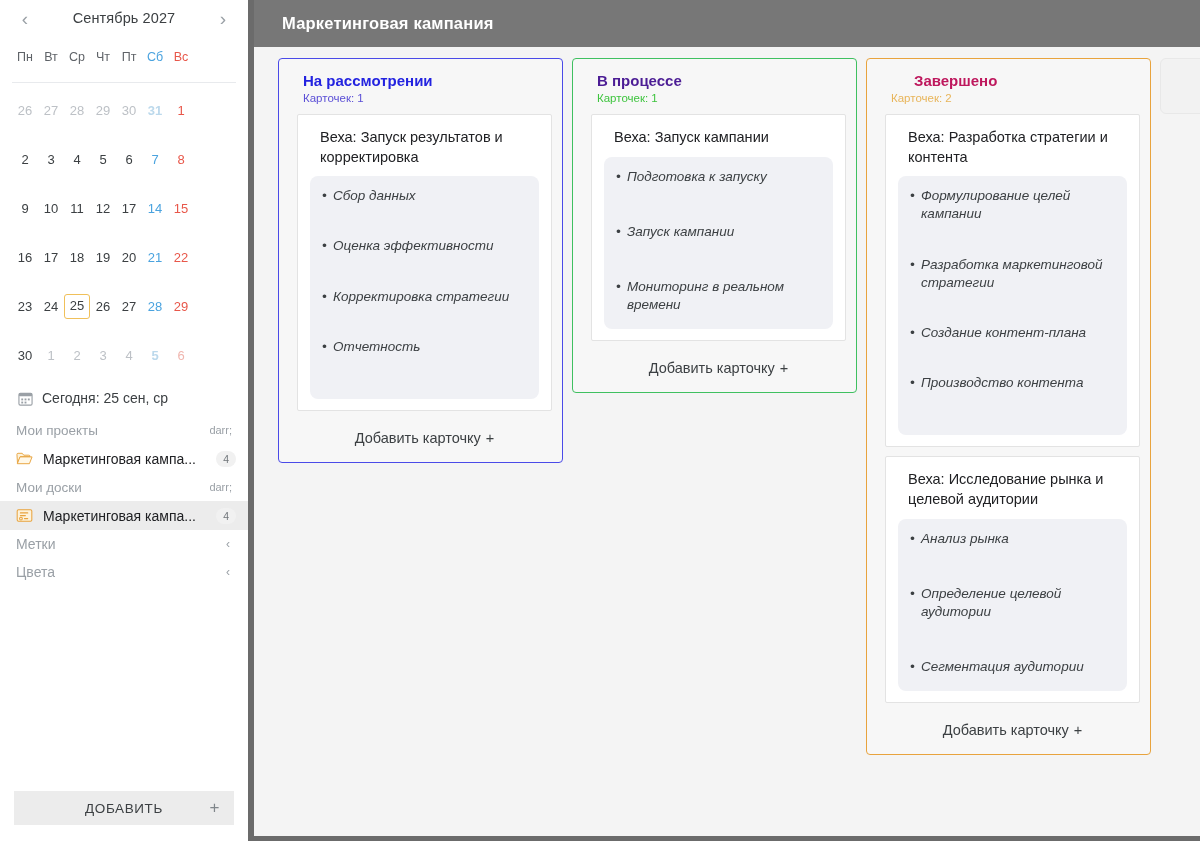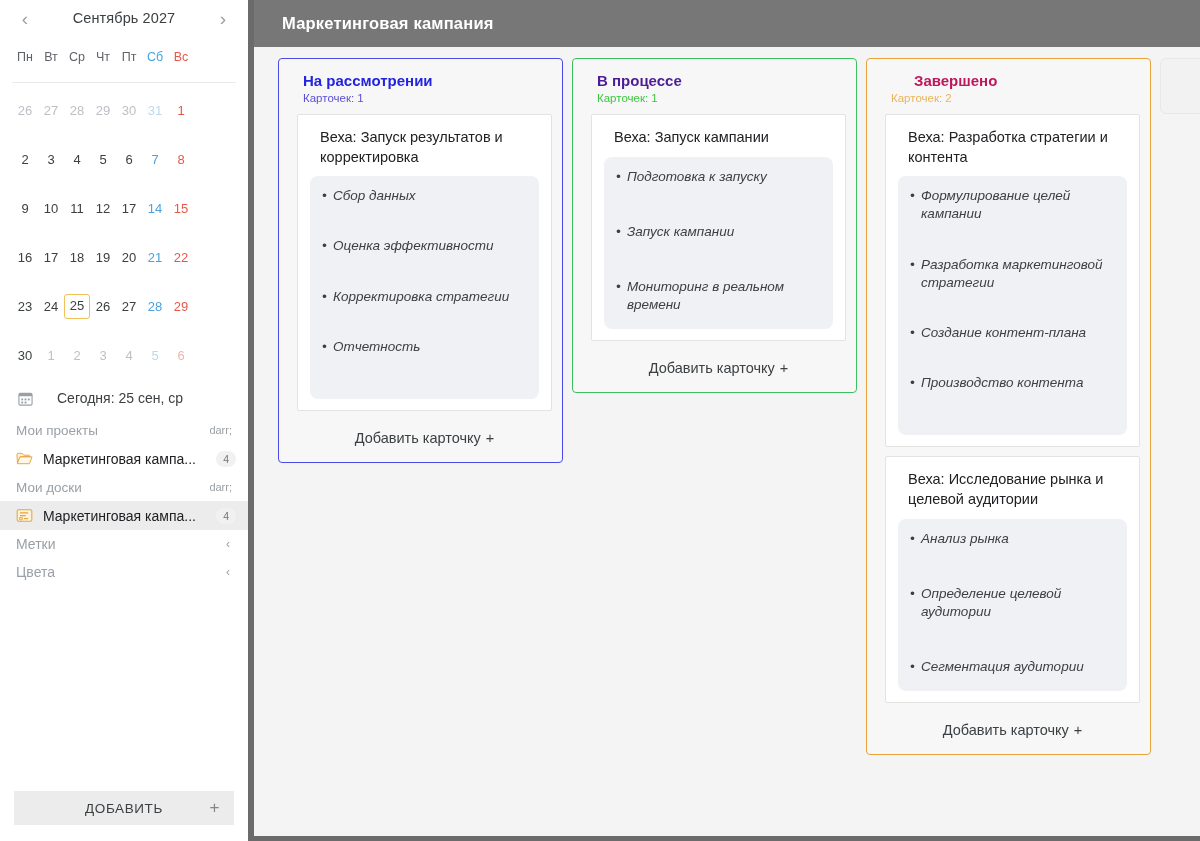--- a/index.html
+++ b/index.html
@@ -31,26 +31,26 @@
     width: 26px; height: 25px; line-height: 25px; text-align: center;
     font-size: 13px; color: #3c4043; margin: 12px 0px;
   }
   .cal-dow-row { border-bottom: 1px solid #e8eaed; padding-bottom: 2px; margin-bottom: 3px; }
   .cal-dow { font-size: 12.5px; color: #5f6368; height: 22px; line-height: 22px; }
   .dow-sat { color: #4aa3df; }
   .dow-sun { color: #e8574a; }
   .d-sat { color: #4aa3df; }
   .d-sun { color: #e8574a; }
   .d-muted { color: #bdc1c6; }
-  .d-muted.d-sat { color: #bcd9ec; }
+  .d-muted.d-sat { color: #bcd9ec; font-weight: bold; }
   .d-muted.d-sun { color: #f0b5ae; }
   .d-today { border: 1.5px solid #f0c05a; border-radius: 3px; line-height: 22px; }
 
   .today-row {
-    display: flex; align-items: center; gap: 24px;
+    display: flex; align-items: center; gap: 9px;
     padding: 10px 16px 10px 18px; font-size: 14px; color: #3c4043;
   }
   .side-group {
     display: flex; align-items: center; justify-content: space-between;
     padding: 5px 16px 5px 16px; font-size: 13.5px; color: #9aa0a6; height: 28px;
   }
   .side-group .chev { color: #9aa0a6; font-size: 11px; }
   .side-item {
     display: flex; align-items: center; gap: 10px;
     padding: 6px 12px 6px 16px; height: 29px; font-size: 14px; color: #202124;

